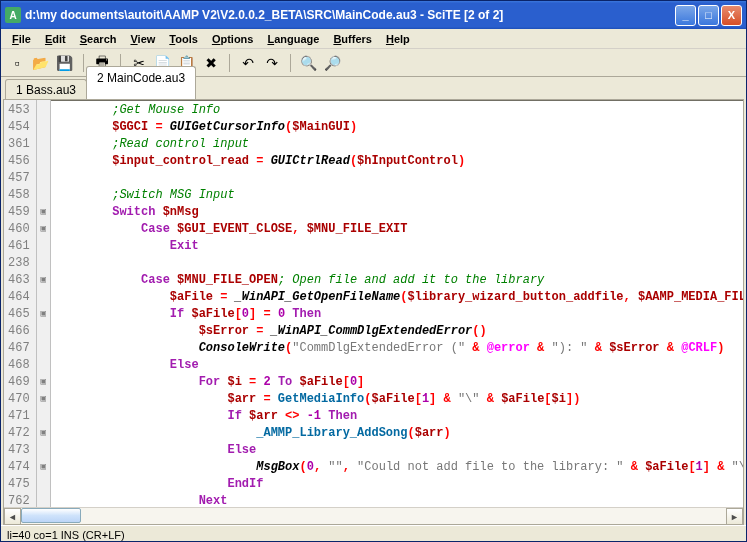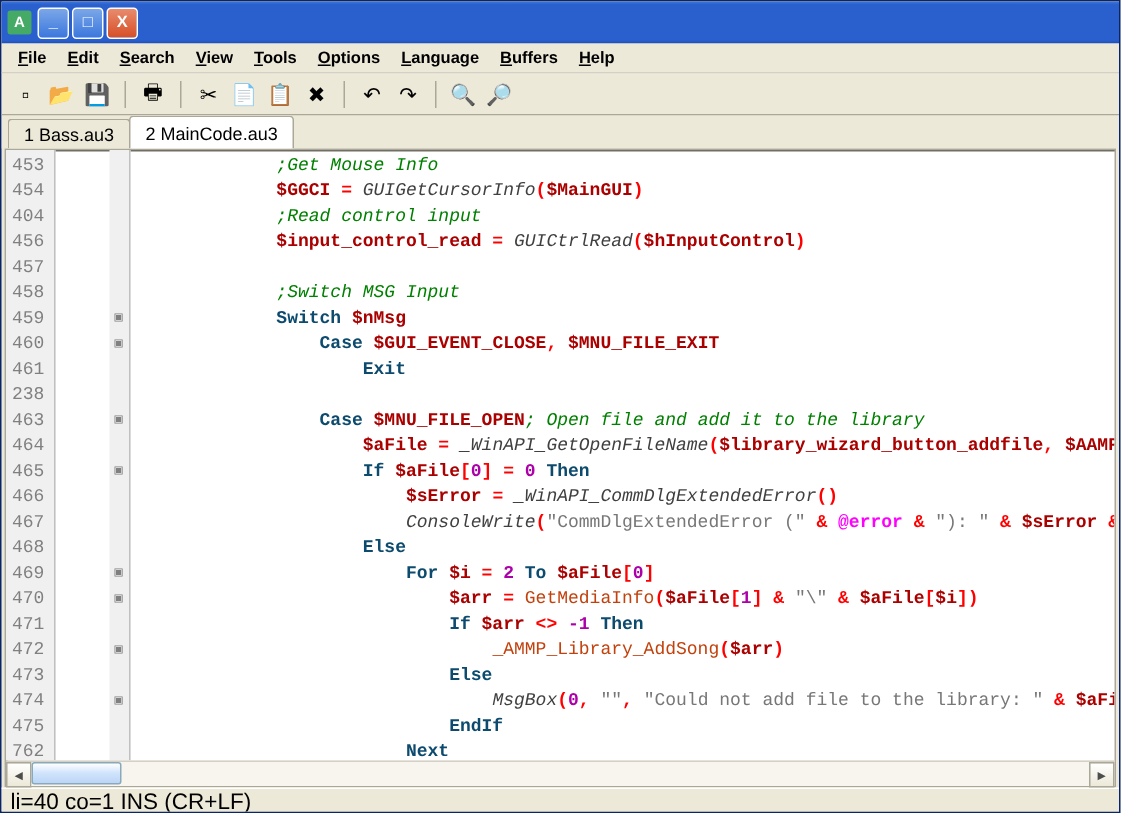--- a/index.html
+++ b/index.html
@@ -12,50 +12,51 @@
   .winbtn.min,.winbtn.max { background:linear-gradient(to bottom,#7ba7e8,#3b77dd); }
   .winbtn.close { background:linear-gradient(to bottom,#e88b6d,#d64f27); }
   .menubar { background:#ece9d8; height:20px; display:flex; align-items:center; padding:0 4px; border-bottom:1px solid #d4d0c8; }
   .menuitem { padding:2px 7px; cursor:default;font-weight:bold; }
   .menuitem:first-letter { text-decoration:underline; }
   .toolbar { background:#ece9d8; height:28px; display:flex; align-items:center; padding:0 6px; gap:4px; border-bottom:1px solid #aca899; }
   .tbtn { width:20px; height:20px; display:flex; align-items:center; justify-content:center; font-size:14px; }
   .tsep { width:1px; height:18px; background:#aca899; margin:0 4px; }
   .tabstrip { background:#ece9d8; height:22px; display:flex; align-items:flex-end; padding:0 4px; }
   .tab { padding:3px 10px 2px 10px; border:1px solid #aca899; border-bottom:none; background:#ece9d8; font-size:12px; border-top-left-radius:3px; border-top-right-radius:3px; margin-right:-1px; }
-  .tab.active { background:#fff; position:relative; z-index:2; padding-top:4px; padding-bottom:3px; }
+  .tab.active { background:#fff; position:relative; z-index:2; padding-top:4px; padding-bottom:14px; }
   .editor-wrap { background:#fff; border:1px solid #aca899; margin:0 2px; height:426px; display:flex; flex-direction:column; box-shadow:inset 1px 1px 0 #716f64; }
-  .editor-body { flex:1; display:flex; overflow:hidden; font-family:"Courier New",monospace; font-size:12px; line-height:17px;gap:36px; }
+  .editor-body { flex:1; display:flex; overflow:hidden; font-family:"Courier New",monospace; font-size:12px; line-height:17px; }
   .gutter { background:#f0f0f0; border-right:1px solid #c0c0c0; padding:2px 6px 2px 4px; text-align:right; color:#808080; user-select:none; }
   .foldcol { background:#f0f0f0; border-right:1px solid #c0c0c0; width:14px; padding:2px 0; color:#808080; font-size:9px; text-align:center; user-select:none; }
   .foldcol div { height:17px; }
   .code { padding:2px 4px; flex:1; white-space:pre; overflow:hidden;border-radius:20px; }
   .code .row { height:17px; }
   .hscroll { height:17px; background:#ece9d8; border-top:1px solid #d4d0c8; display:flex; }
   .hscroll .btn { width:17px; height:17px; background:linear-gradient(to bottom,#fff,#ece9d8); border:1px solid #aca899; display:flex; align-items:center; justify-content:center; font-size:9px; color:#4d4d4d; }
   .hscroll .track { flex:1; background:#f7f5ee; position:relative; }
   .hscroll .thumb { position:absolute; left:0; top:0; width:60px; height:15px; background:linear-gradient(to bottom,#fff,#cfe3fb,#bcd5f7); border:1px solid #8ab; border-radius:2px; }
-  .statusbar { height:18px; background:#ece9d8; border-top:1px solid #fff; padding:1px 6px; font-size:15px; display:flex; align-items:center; }
+  .statusbar { height:18px; background:#ece9d8; border-top:1px solid #fff; padding:1px 6px; font-size:11px; display:flex; align-items:center; }
   
   .c-com { color:#008000; font-style:italic; }
   .c-var { color:#aa0000; font-weight:bold;margin-top:25px; }
   .c-op  { color:#ff0000; font-weight:bold; }
-  .c-func{ color:#404040; font-style:italic; font-weight:normal; }
-  .c-kw  { color:#0c4a6e; font-weight:bold; }
+  .c-func{ color:#000000; font-style:italic; font-weight:bold; }
+  .c-kw  { color:#a21caf; font-weight:bold; }
   .c-num { color:#ac00a9; font-weight:bold; }
   .c-str { color:#777777; }
   .c-macro{ color:#ff00ff; font-weight:bold; }
   .c-plain{ color:#000; }
-  .c-call{ color:#c2410c; font-weight:normal; }
+  .c-call{ color:#0369a1; font-weight:bold; }
 </style>
 </head>
 <body>
 
 <div class="titlebar">
   <div class="appicon">A</div>
+  <div class="title">d:\my documents\autoit\AAMP V2\V2.0.0.2_BETA\SRC\MainCode.au3 - SciTE [2 of 2]</div>
   <div class="winbtns">
     <div class="winbtn min">_</div>
     <div class="winbtn max">□</div>
     <div class="winbtn close">X</div>
   </div>
 </div>
 
 <div class="menubar" id="menubar">
     <div class="menuitem">File</div>
     <div class="menuitem">Edit</div>
@@ -90,21 +91,21 @@
 <div class="tabstrip" id="tabstrip">
     <div class="tab">1 Bass.au3</div>
     <div class="tab active">2 MainCode.au3</div>
   </div>
 
 <div class="editor-wrap">
   <div class="editor-body">
     <div class="gutter" id="gutter">
         <div>453</div>
         <div>454</div>
-        <div>404</div>
+        <div>361</div>
         <div>456</div>
         <div>457</div>
         <div>458</div>
         <div>459</div>
         <div>460</div>
         <div>461</div>
         <div>238</div>
         <div>463</div>
         <div>464</div>
         <div>465</div>

